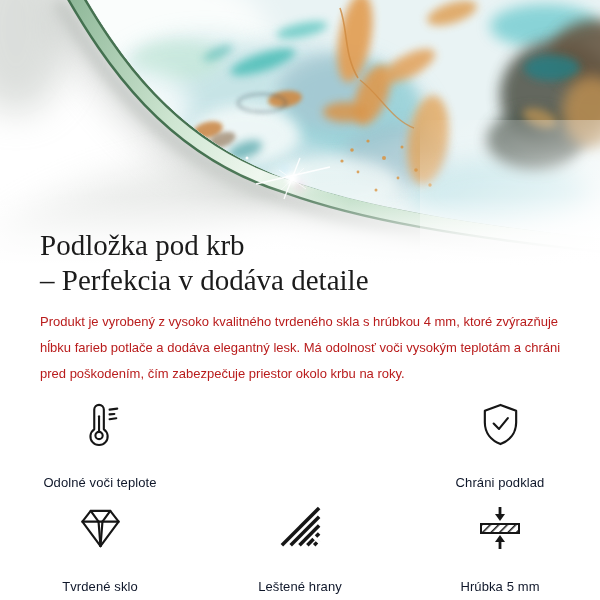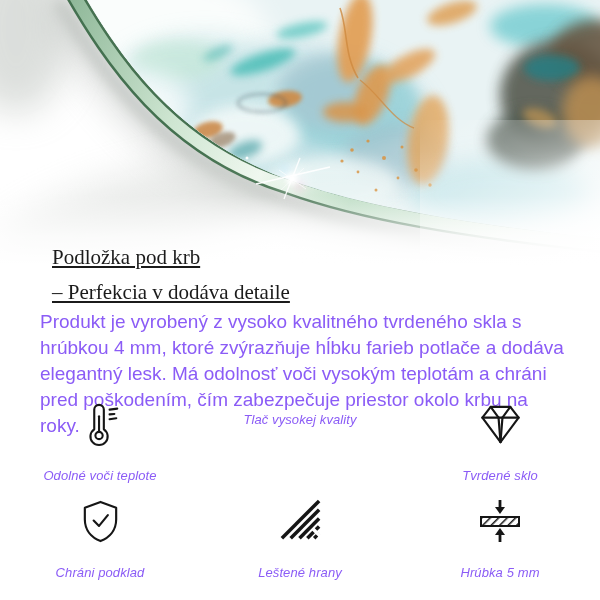--- a/index.html
+++ b/index.html
@@ -1,29 +1,29 @@
 <!DOCTYPE html>
 <html><head>
 <meta charset="utf-8">
 <style>
   html,body{margin:0;padding:0;background:#fff;}
   .page{position:relative;width:600px;height:600px;background:#ffffff;overflow:hidden;
         font-family:"Liberation Sans",sans-serif;}
   .hero{position:absolute;top:0;left:0;width:600px;height:265px;}
   .hero svg{display:block;}
-  .headline{position:absolute;left:40px;top:228px;margin:12px;
+  .headline{position:absolute;left:40px;top:228px;margin:0;
             font-family:"Liberation Serif",serif;font-weight:400;
-            font-size:21px;line-height:35px;color:#1b1b1b;text-decoration:underline;}
+            font-size:29px;line-height:35px;color:#1b1b1b;}
   .desc{position:absolute;left:40px;top:309px;width:526px;margin:0;
-        font-size:19px;line-height:26px;color:#8b5cf6;}
+        font-size:13px;line-height:26px;color:#b91c1c;}
   .features{position:absolute;left:0;top:396px;width:600px;
             display:grid;grid-template-columns:repeat(3,1fr);row-gap:10px;}
   .feature{display:flex;flex-direction:column;align-items:center;}
   .icon-box{height:56px;display:flex;align-items:center;justify-content:center;}
-  .feature-label{margin-top:16px;font-size:13px;color:#8b5cf6;letter-spacing:.1px;font-style:italic;}
+  .feature-label{margin-top:23px;font-size:13px;color:#0f172a;letter-spacing:.1px;}
   .ic{stroke:#161616;fill:none;stroke-width:2.2;stroke-linecap:round;stroke-linejoin:round;}
 </style>
 </head>
 <body>
 
 <div class="page">
 
   <div class="hero">
     <svg width="600" height="265" viewBox="0 0 600 265">
       <defs>
@@ -165,45 +165,44 @@
           <circle class="ic" cx="23" cy="36" r="3.8"></circle>
           <line class="ic" x1="34" y1="9" x2="42" y2="8" stroke-width="2"></line>
           <line class="ic" x1="34" y1="14" x2="39" y2="13.5" stroke-width="2"></line>
           <line class="ic" x1="34" y1="19" x2="41" y2="18" stroke-width="2"></line>
         </svg>
       </div>
       <div class="feature-label">Odolné voči teplote</div>
     </div>
 
     <div class="feature">
-      <div class="feature-label">Tlač vysokej kvality</div>
+    </div>
+
+    <div class="feature">
+      <div class="icon-box">
+        <svg width="47" height="47" viewBox="0 0 48 48">
+          <path class="ic" stroke-width="2.6" d="M24 4 L40 10 V22 C40 33 33 40.5 24 44 C15 40.5 8 33 8 22 V10 Z"></path>
+          <path class="ic" stroke-width="2.6" d="M17 23 L22.5 28.5 L31.5 17.5"></path>
+        </svg>
+      </div>
+      <div class="feature-label">Chráni podklad</div>
     </div>
 
     <div class="feature">
       <div class="icon-box">
         <svg width="47" height="47" viewBox="0 0 48 48">
           <path class="ic" d="M5.5 17 L14 6 H34 L42.5 17 L24 42 Z"></path>
           <line class="ic" x1="5.5" y1="17" x2="42.5" y2="17"></line>
           <line class="ic" x1="14" y1="6" x2="22" y2="17"></line>
           <line class="ic" x1="34" y1="6" x2="26" y2="17"></line>
           <line class="ic" x1="22" y1="17" x2="24" y2="42"></line>
           <line class="ic" x1="26" y1="17" x2="24" y2="42"></line>
         </svg>
       </div>
       <div class="feature-label">Tvrdené sklo</div>
-    </div>
-
-    <div class="feature">
-      <div class="icon-box">
-        <svg width="47" height="47" viewBox="0 0 48 48">
-          <path class="ic" stroke-width="2.6" d="M24 4 L40 10 V22 C40 33 33 40.5 24 44 C15 40.5 8 33 8 22 V10 Z"></path>
-          <path class="ic" stroke-width="2.6" d="M17 23 L22.5 28.5 L31.5 17.5"></path>
-        </svg>
-      </div>
-      <div class="feature-label">Chráni podklad</div>
     </div>
 
     <div class="feature">
       <div class="icon-box">
         <svg width="47" height="47" viewBox="0 0 48 48">
           <g stroke="#161616" stroke-width="3.6" stroke-linecap="butt">
             <line x1="5" y1="41" x2="43" y2="3"></line>
             <line x1="14" y1="41" x2="43" y2="12"></line>
             <line x1="23" y1="41" x2="43" y2="21"></line>
             <line x1="31" y1="41" x2="43" y2="29" stroke-dasharray="9 3.5"></line>

